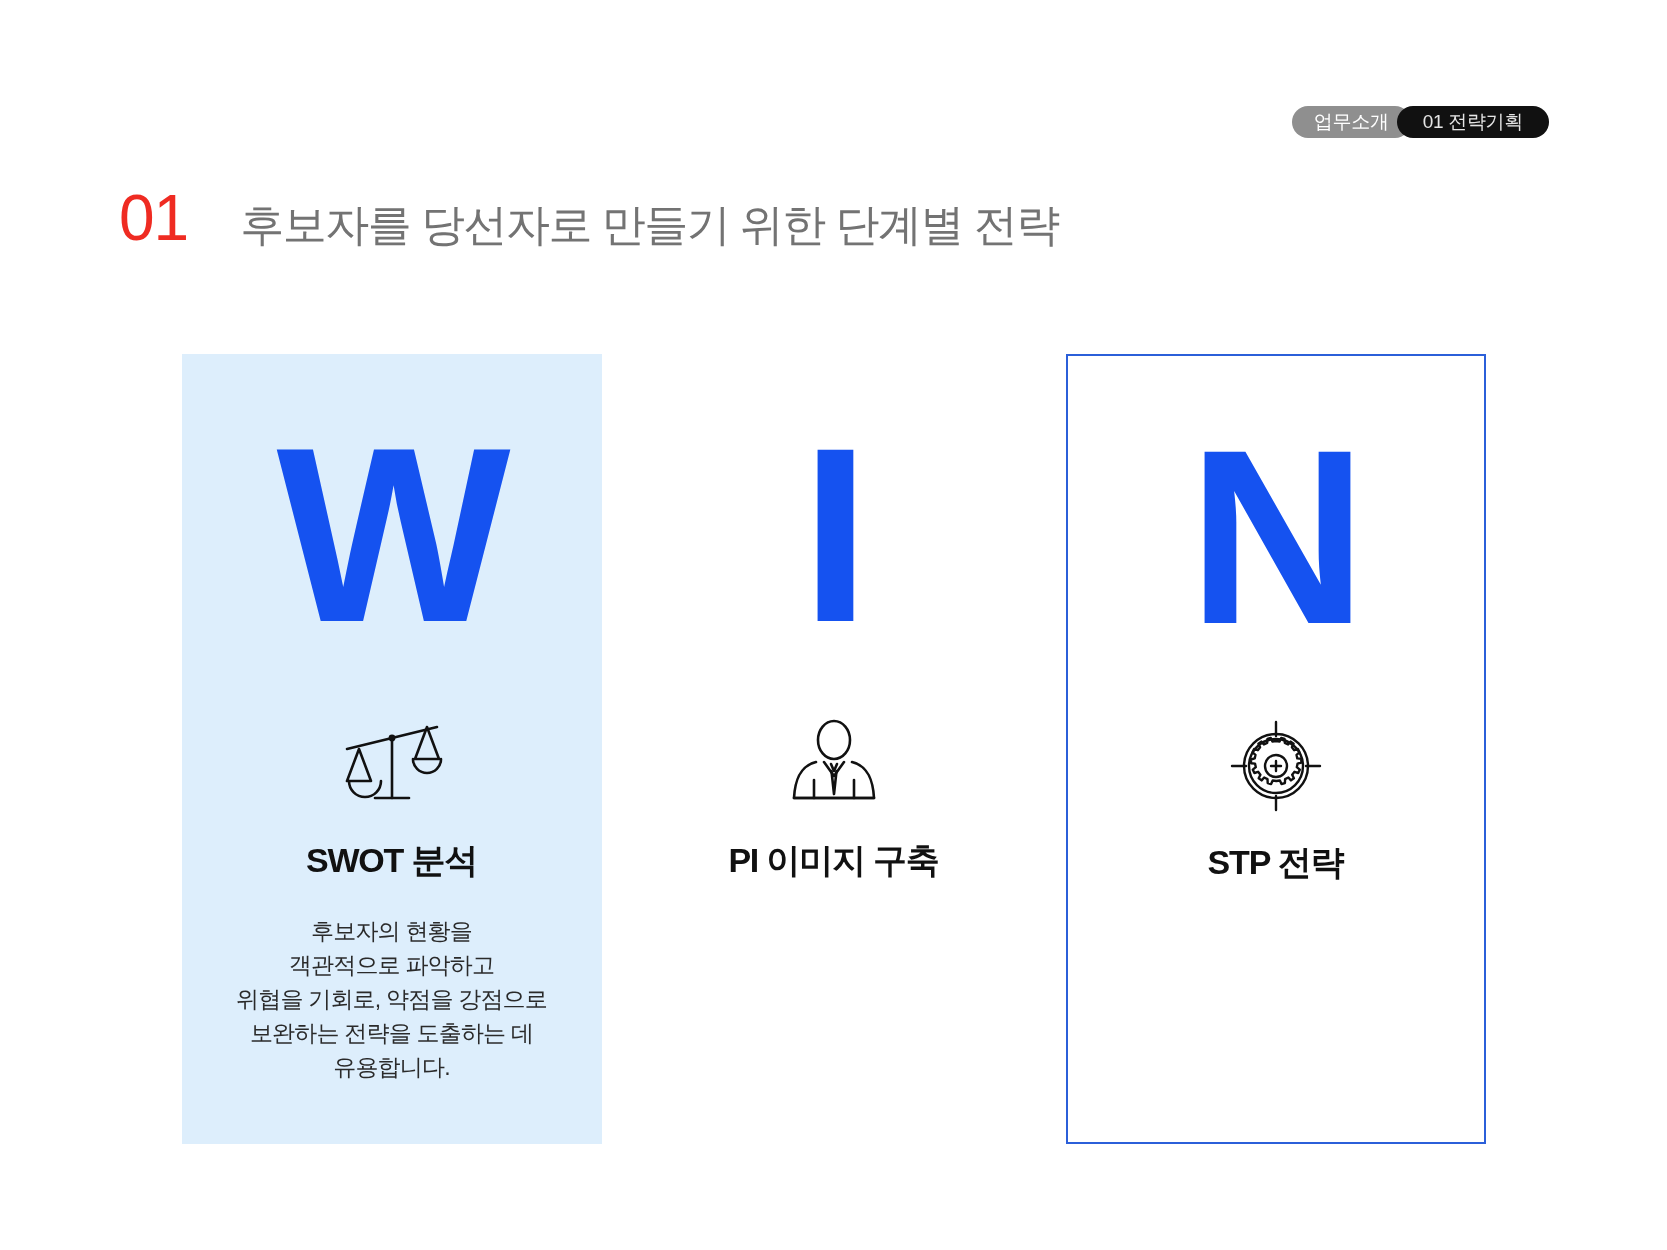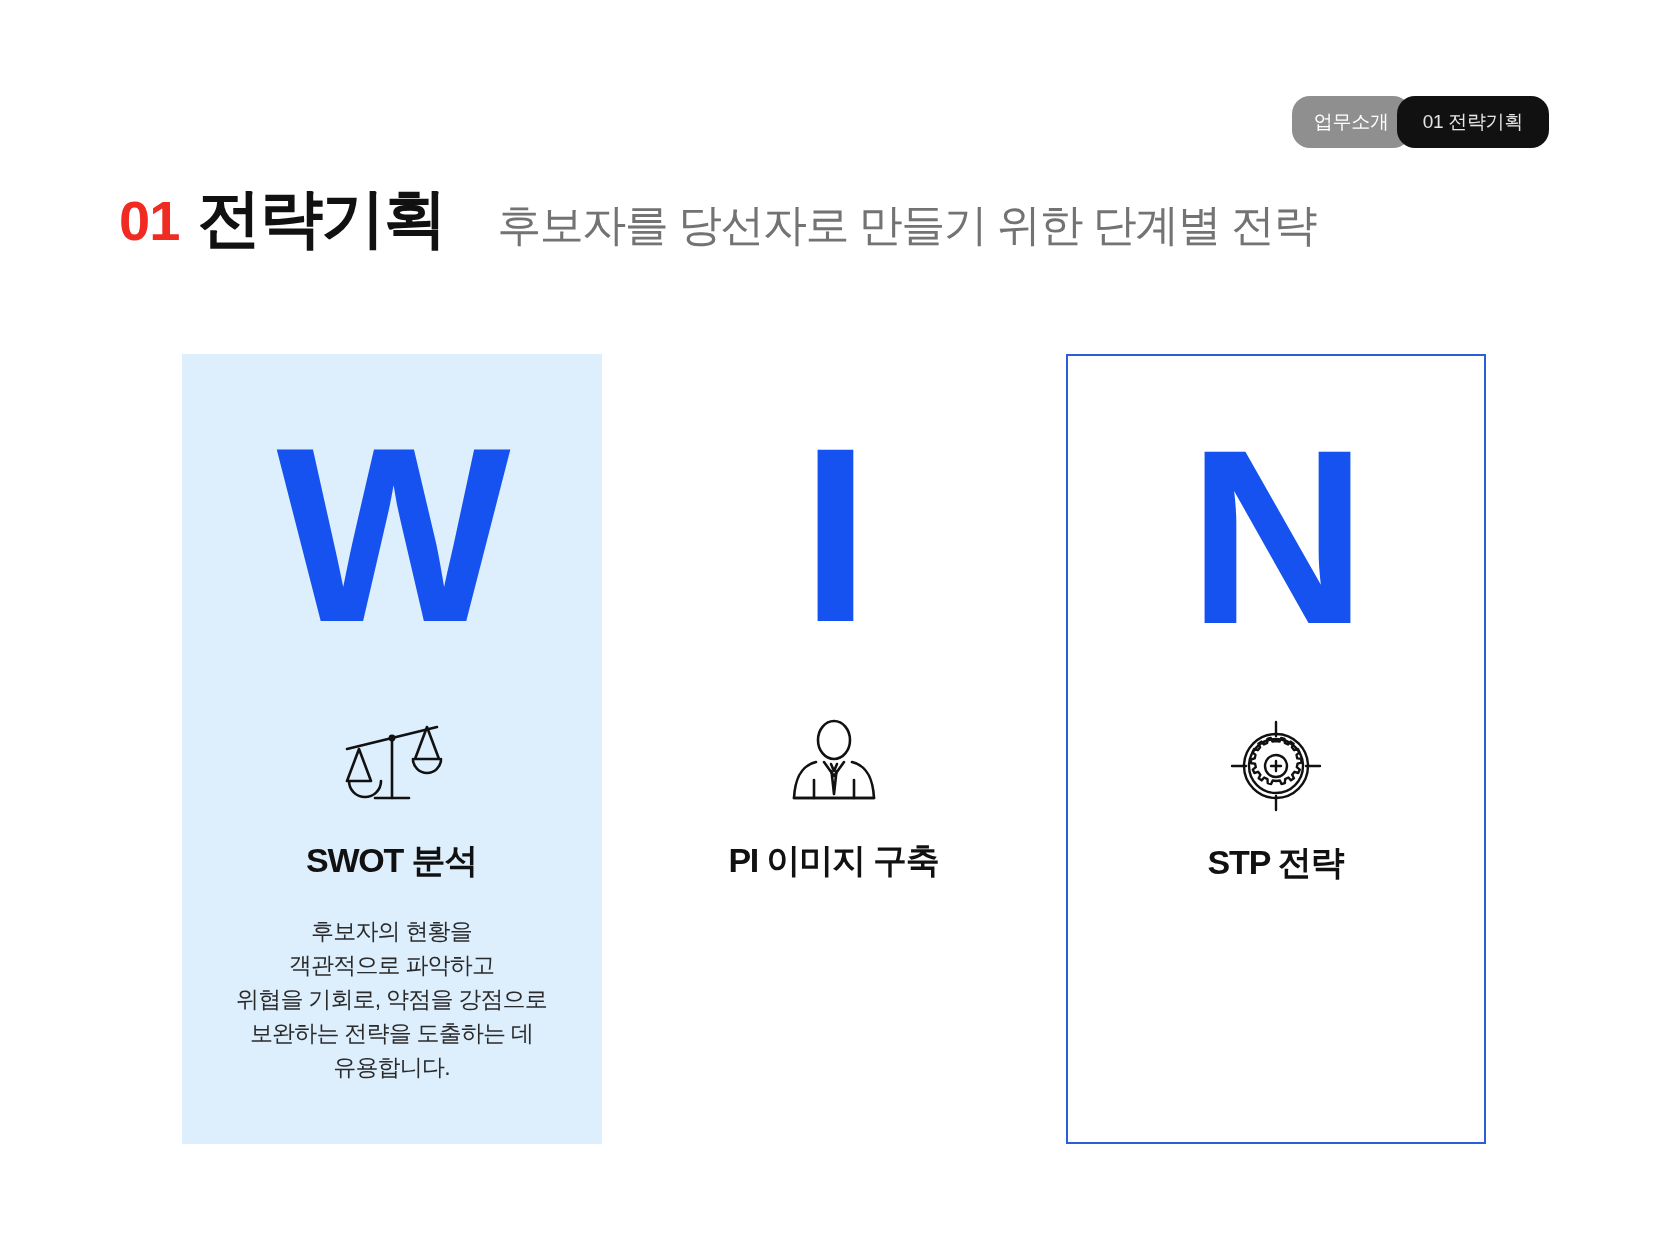--- a/index.html
+++ b/index.html
@@ -18,21 +18,21 @@
   
   .badge-bar {
     position: absolute;
     top: 104px;
     right: 118px;
     display: flex;
     align-items: center;
     height: 36px;
   }
   .badge {
-    height: 52px;
+    height: 32px;
     display: flex;
     align-items: center;
     justify-content: center;
     border-radius: 18px;
     font-size: 19px;
     letter-spacing: -0.3px;
     white-space: nowrap;
     box-sizing: border-box;
   }
   .badge-muted {
@@ -51,22 +51,22 @@
 
   
   .title-row {
     position: absolute;
     left: 119px;
     top: 186px;
     display: flex;
     align-items: baseline;
   }
   .title-num {
-    font-size: 56px;
-    font-weight: 700;
+    font-size: 64px;
+    font-weight: 400;
     color: #ef2b22;
     letter-spacing: -1px;
     line-height: 1;
   }
   .title-main {
     font-size: 64px;
     font-weight: 700;
     color: #111111;
     letter-spacing: -2px;
     line-height: 1;
@@ -145,21 +145,20 @@
 </head>
 <body>
 
 <div class="badge-bar">
   <div class="badge badge-muted">업무소개</div>
   <div class="badge badge-active">01 전략기획</div>
 </div>
 
 <div class="title-row">
   <span class="title-num">01</span>
-  <span class="title-main">전략기획</span>
   <span class="title-sub">후보자를 당선자로 만들기 위한 단계별 전략</span>
 </div>
 
 <div class="columns">
 
   <div class="col col-a">
     <div class="big-letter">W</div>
     <div class="icon-wrap">
       <svg width="110" height="92" viewBox="0 0 110 92" fill="none" stroke="#111" stroke-width="2.6" stroke-linecap="round" stroke-linejoin="round">
 

